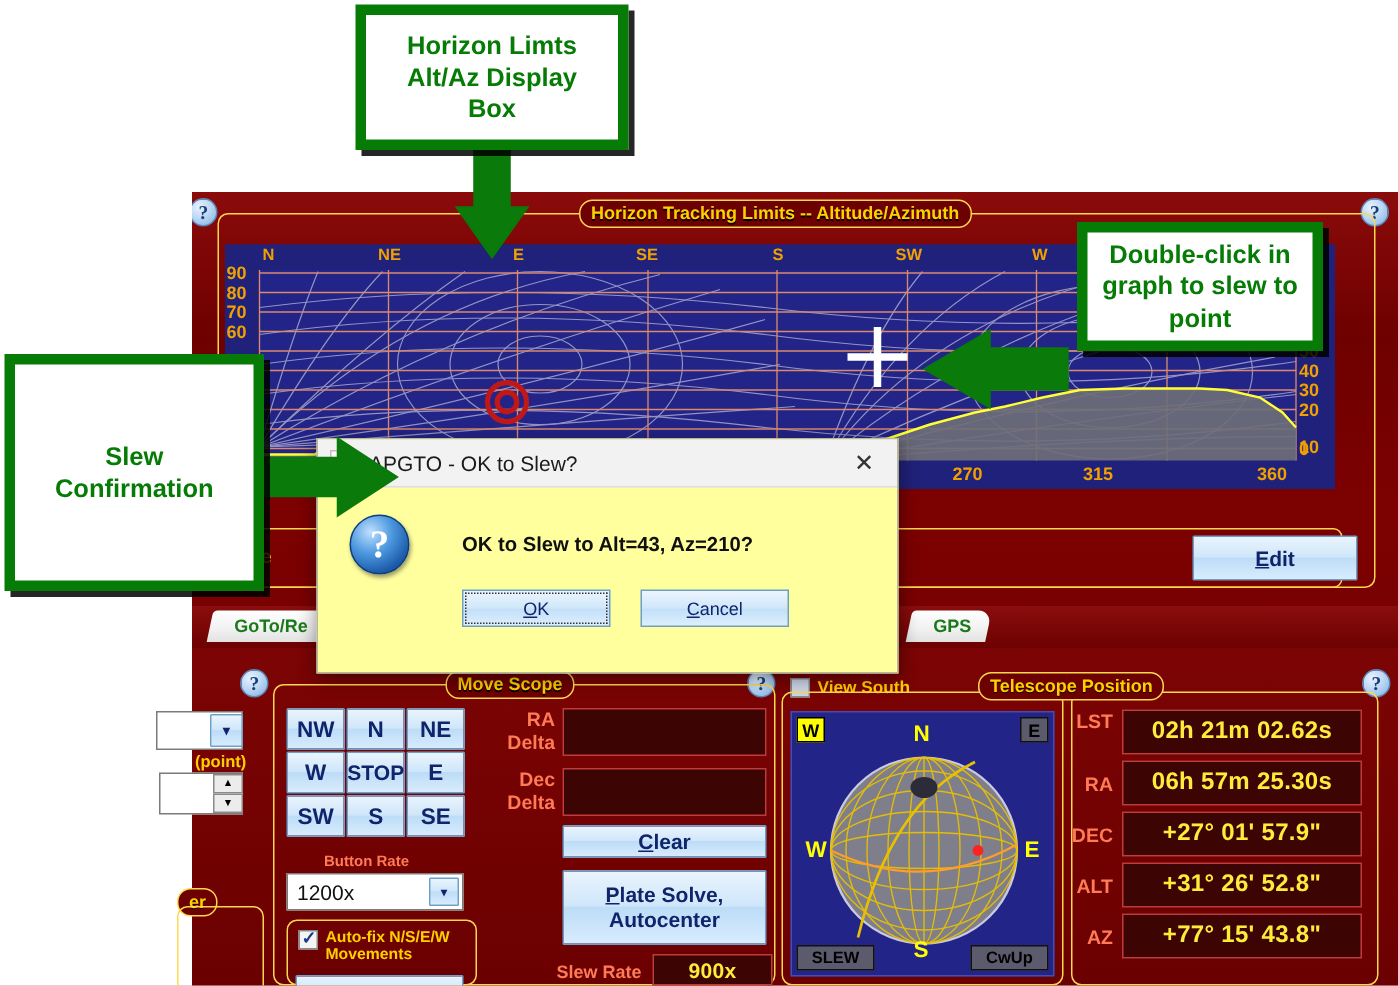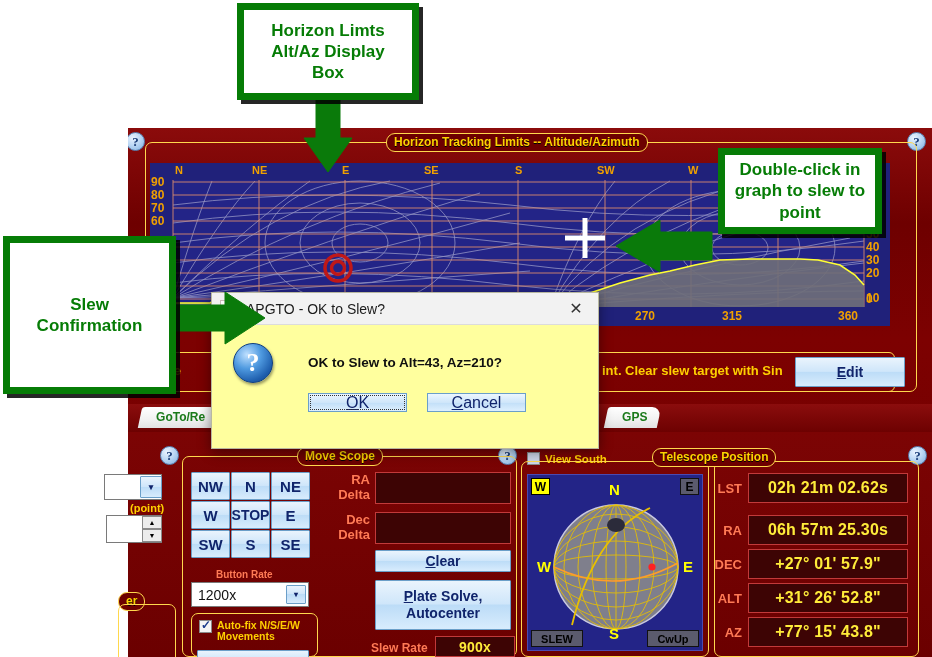--- a/index.html
+++ b/index.html
@@ -129,23 +129,23 @@
   .qicon {
     position:absolute; left:21px; top:50px; width:40px; height:40px; border-radius:50%;
     background: radial-gradient(circle at 34% 28%, #bfe0ff 0%, #4f9ae0 38%, #1f5fae 72%, #0d3c80 100%);
     border:1px solid #0d3c80;
     color:#ffffff; font-size:26px; font-weight:bold;
     display:flex;align-items:center;justify-content:center;
     font-family:"Liberation Serif", serif;
     box-shadow: 1px 2px 3px rgba(0,0,0,0.4);
   }
   .dlg-btn {
-    position:absolute; top:100px; width:99px; height:19px;
+    position:absolute; top:100px; width:99px; height:25px;
     background: linear-gradient(180deg,#ecf6ff 0%,#cfe6fa 50%,#c2dff8 52%,#ddeffe 100%);
-    border:1px solid #6b9fc9; color:#10246b; font-size:16px;
+    border:1px solid #6b9fc9; color:#10246b; font-size:12px;
     display:flex;align-items:center;justify-content:center; font-family:"Liberation Sans", sans-serif;
   }
   .dlg-btn.focus { outline:1px dotted #333; outline-offset:-3px; }
 
   
   .cbx { width:13px; height:13px; background:#f4f4f4; border:1px solid #8a8a8a; display:inline-block; position:relative;}
   .cbx.checked:after{ content:"✓"; position:absolute; left:1px; top:-3px; font-size:12px; color:#1a3a8a; font-weight:bold;}
 </style>
 </head>
 <body>
@@ -281,21 +281,20 @@
     <div class="axis-lbl-y" style="left:288px; top:146px;">360</div>
     <div class="axis-lbl-y" style="left:398px; top:146px;">225</div>
     <div class="axis-lbl-y" style="left:485px; top:146px;">270</div>
     <div class="axis-lbl-y" style="left:572px; top:146px;">315</div>
     <div class="axis-lbl-y" style="left:688px; top:146px;">360</div>
   </div>
 
   <div style="position:absolute;left:147px;top:352px;width:748px;height:42px;">
     <div style="position:absolute;left:0;top:0;width:748px;height:40px;border:1px solid #ffd84d;border-radius:6px;"></div>
     <div style="position:absolute;left:8px;top:11px;color:#ffd000;font-size:13px;font-weight:bold;white-space:nowrap;">Fixe</div>
-    <div style="position:absolute;left:455px;top:11px;color:#ffd000;font-size:13px;font-weight:bold;white-space:nowrap;">int. Clear slew target with Sin</div>
     <div class="btn" style="position:absolute;left:648px;top:5px;width:110px;height:30px;font-size:14px;">
       <span><u>E</u>dit</span>
     </div>
   </div>
 
   <div style="position:absolute;left:128px;top:404px;width:804px;height:30px;
               background:linear-gradient(180deg,#8b0d0d 0%,#6b0000 100%);">
     <div class="tab" style="left:12px; top:3px;">
       <span>GoTo/Re</span>
     </div>
@@ -433,21 +432,21 @@
     <div style="position:absolute;left:3px;bottom:3px;width:52px;height:17px;background:#5b5b6d;border:1px solid #111;color:#000;font-size:11px;font-weight:bold;display:flex;align-items:center;justify-content:center;">SLEW</div>
     <div style="position:absolute;right:3px;bottom:3px;width:52px;height:17px;background:#5b5b6d;border:1px solid #111;color:#000;font-size:11px;font-weight:bold;display:flex;align-items:center;justify-content:center;">CwUp</div>
   </div>
 
   <div class="grp" style="left:714px;top:461px;width:205px;height:196px;"></div>
   <div class="grp-title" style="left:652px;top:448px;">
     <span>Telescope Position</span>
   </div>
 
   <div style="position:absolute;left:706px;top:473px;width:218px;">
-    <div style="display:flex;align-items:center;gap:6px;margin-bottom:12px;">
+    <div style="display:flex;gap:6px;margin-bottom:4px;">
       <span class="rlabel" style="width:36px;">LST</span>
       <span class="readout" style="width:160px;height:30px;">02h 21m 02.62s</span>
     </div>
     <div style="display:flex;align-items:center;gap:6px;margin-bottom:4px;">
       <span class="rlabel" style="width:36px;">RA</span>
       <span class="readout" style="width:160px;height:30px;">06h 57m 25.30s</span>
     </div>
     <div style="display:flex;align-items:center;gap:6px;margin-bottom:4px;">
       <span class="rlabel" style="width:36px;">DEC</span>
       <span class="readout" style="width:160px;height:30px;">+27° 01' 57.9"</span>

